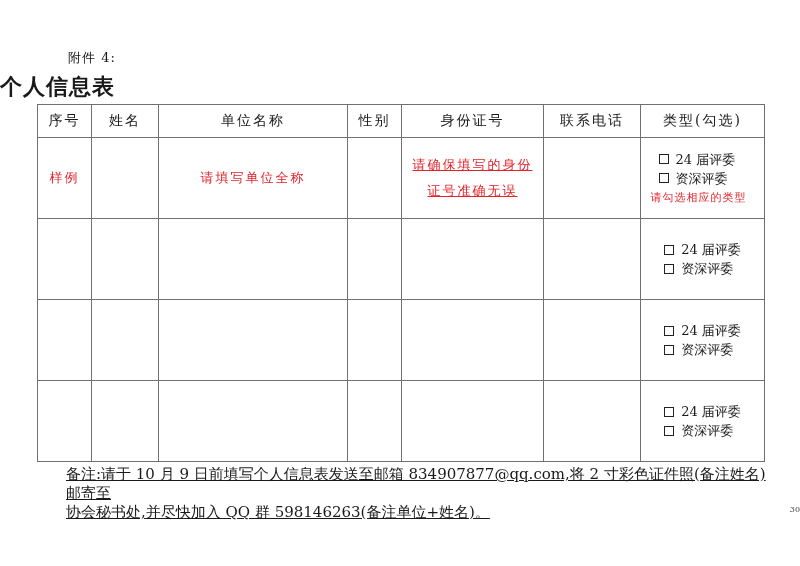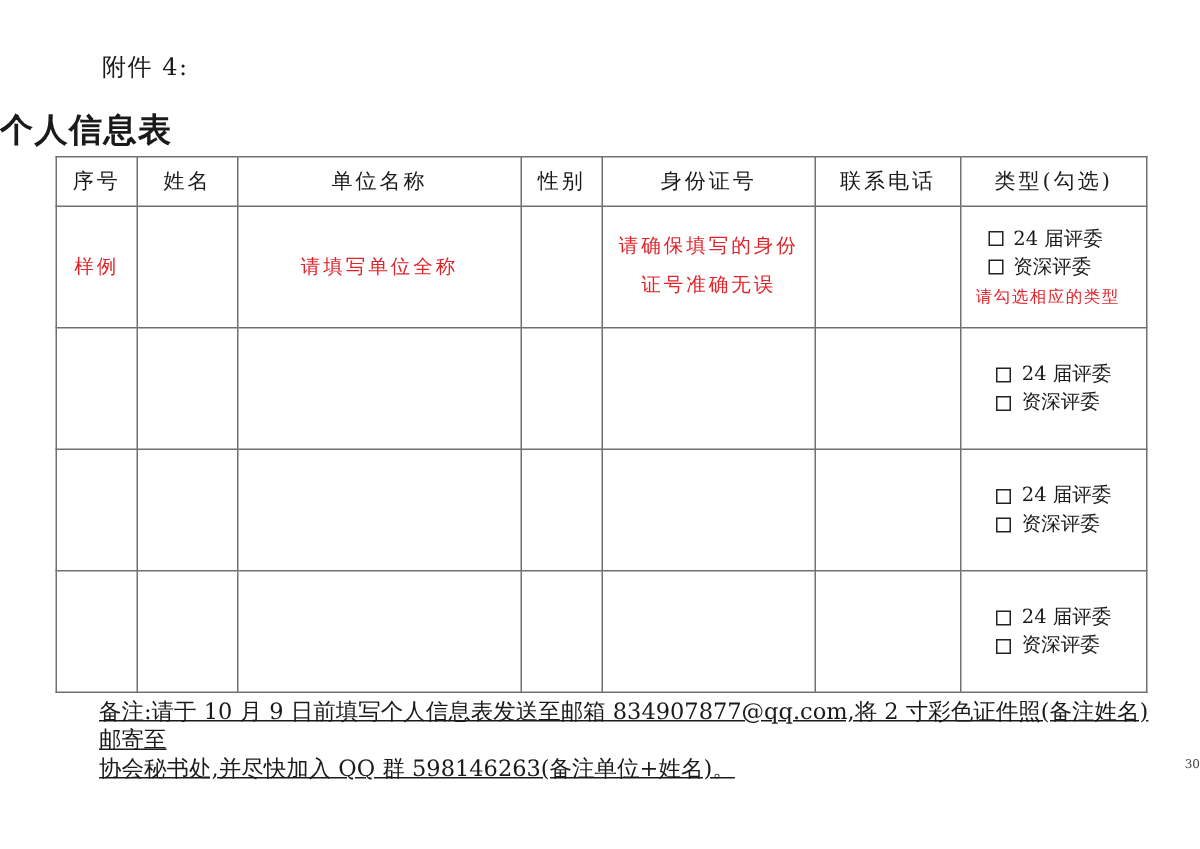--- a/index.html
+++ b/index.html
@@ -1,26 +1,26 @@
 <!DOCTYPE html>
 <html><head>
 <meta charset="utf-8">
 <style>
   html, body { margin:0; padding:0; }
   body { width:800px; height:566px; background:#ffffff; position:relative; overflow:hidden;
          font-family:"DejaVu Serif", "Liberation Serif", serif; color:#1a1a1a; }
-  .attach { position:absolute; left:68px; top:35px; font-size:16px; letter-spacing:1px; }
+  .attach { position:absolute; left:68px; top:49px; font-size:13px; letter-spacing:1px; }
   .title { position:absolute; left:0; width:800px; top:72px; font-size:22px; font-weight:bold;
            font-family:"DejaVu Sans", "Liberation Sans", sans-serif; letter-spacing:1px; }
   table.info { position:absolute; left:37px; top:104px; border-collapse:collapse; table-layout:fixed; width:727px; }
   table.info td, table.info th { border:1.3px solid #707070; padding:0; text-align:center; vertical-align:middle; font-weight:normal;margin-top:24px; }
   table.info th { height:32px; font-size:14px; letter-spacing:2px; }
   table.info td { height:80px; font-size:13px; }
   .red { color:#e0242a; font-weight:bold; letter-spacing:2px; }
-  .red2line { line-height:26px; }
+  .red2line { line-height:26px;text-decoration:underline; }
   .types { display:inline-block; text-align:left; font-size:13px; line-height:19px; }
   .opt { display:flex; align-items:center; gap:7px; }
   .box { width:10px; height:10px; border:1.4px solid #222; display:inline-block; box-sizing:border-box; }
   .hint { color:#e0242a; font-size:11px; font-weight:normal; letter-spacing:1px; margin-left:-8px; }
   .note { position:absolute; left:66px; top:465px; font-size:15px; line-height:19px; width:700px;text-decoration:underline; }
   .pagenum { position:absolute; left:0; width:800px; top:505px; text-align:right; font-size:8px; color:#444; }
 </style>
 </head>
 <body>
 

